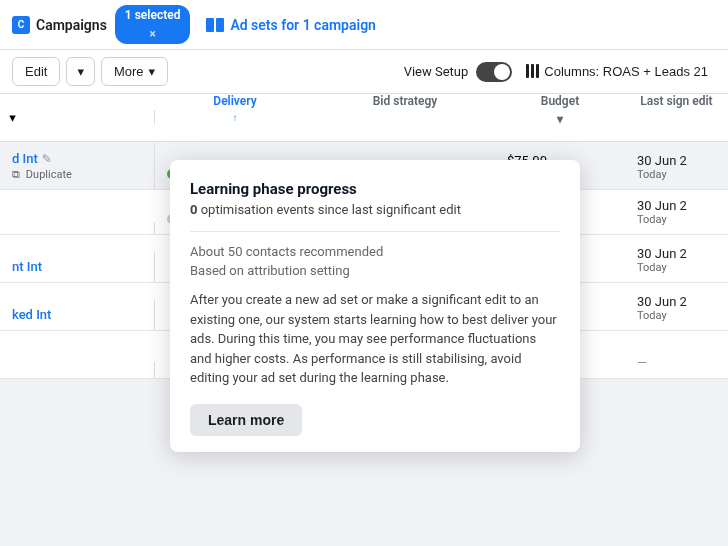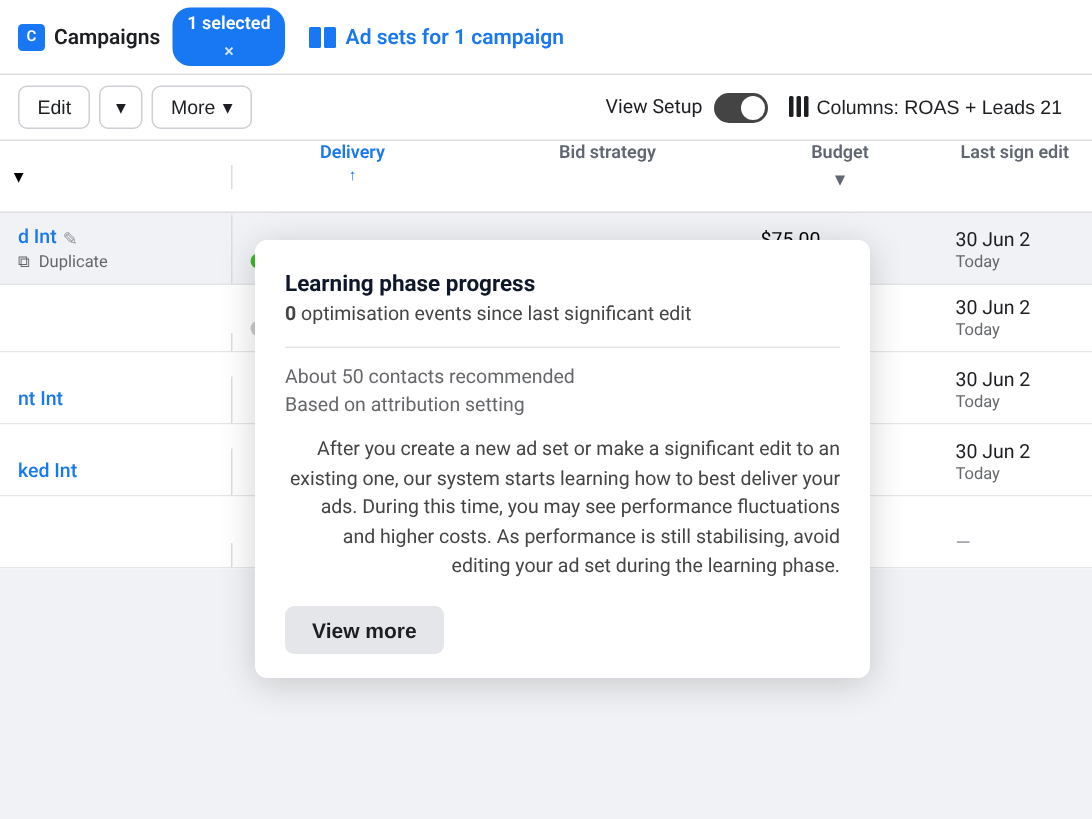--- a/index.html
+++ b/index.html
@@ -344,21 +344,20 @@
       color: #65676b;
       margin-bottom: 4px;
     }
 
     .popover-body {
       font-size: 13px;
       color: #444;
       line-height: 1.5;
       margin-top: 12px;
       margin-bottom: 16px;
-      text-align: right;
     }
 
     .btn-learn-more {
       background: #e4e6ea;
       border: none;
       border-radius: 6px;
       padding: 8px 18px;
       font-size: 14px;
       font-weight: 600;
       color: #1c1e21;
@@ -553,14 +552,14 @@
 <div class="popover">
   <div class="popover-title">Learning phase progress</div>
   <div class="popover-subtitle">
     <strong>0</strong>
     <span>optimisation events since last significant edit</span>
   </div>
   <div class="popover-divider"></div>
   <div class="popover-recommendation">About 50 contacts recommended</div>
   <div class="popover-recommendation">Based on attribution setting</div>
   <div class="popover-body">After you create a new ad set or make a significant edit to an existing one, our system starts learning how to best deliver your ads. During this time, you may see performance fluctuations and higher costs. As performance is still stabilising, avoid editing your ad set during the learning phase.</div>
-  <button class="btn-learn-more">View more</button>
+  <button class="btn-learn-more">Learn more</button>
 </div>
 
 </body></html>

